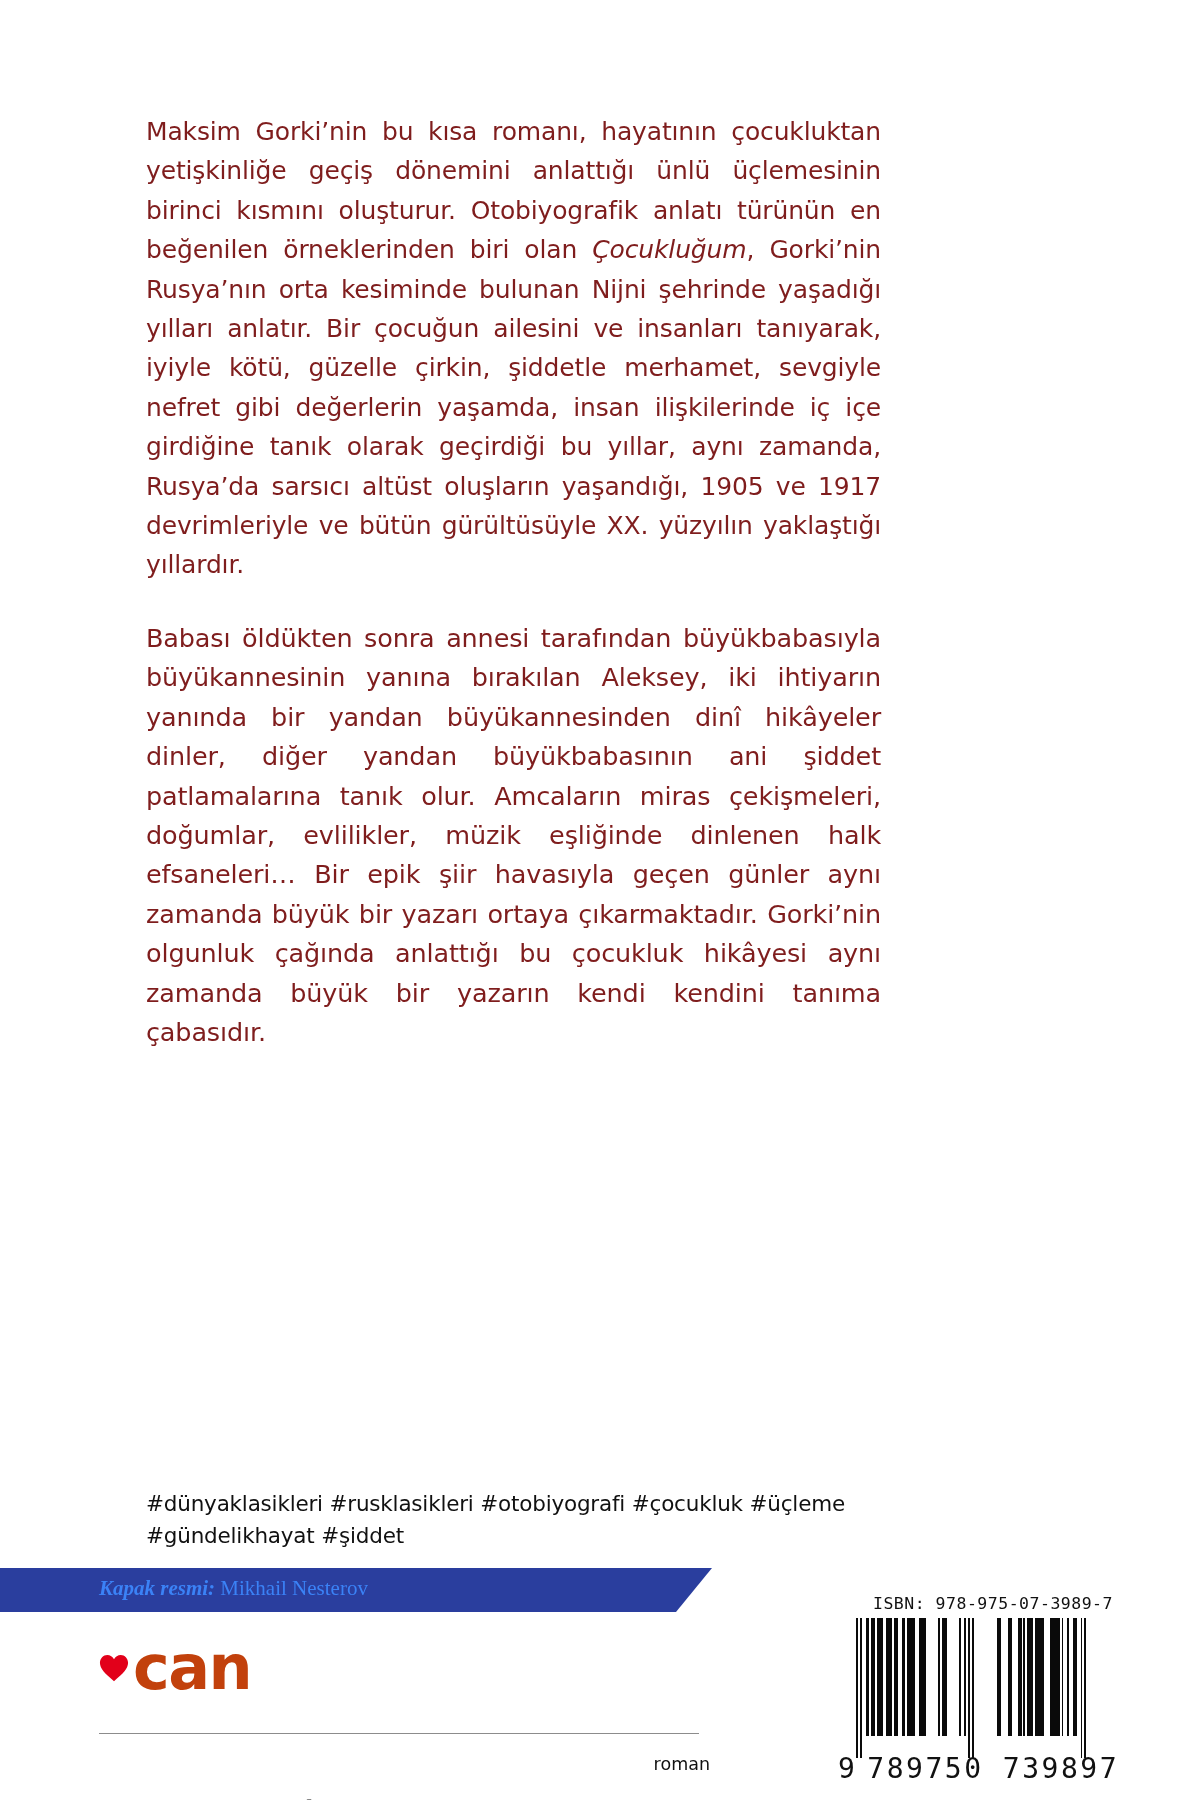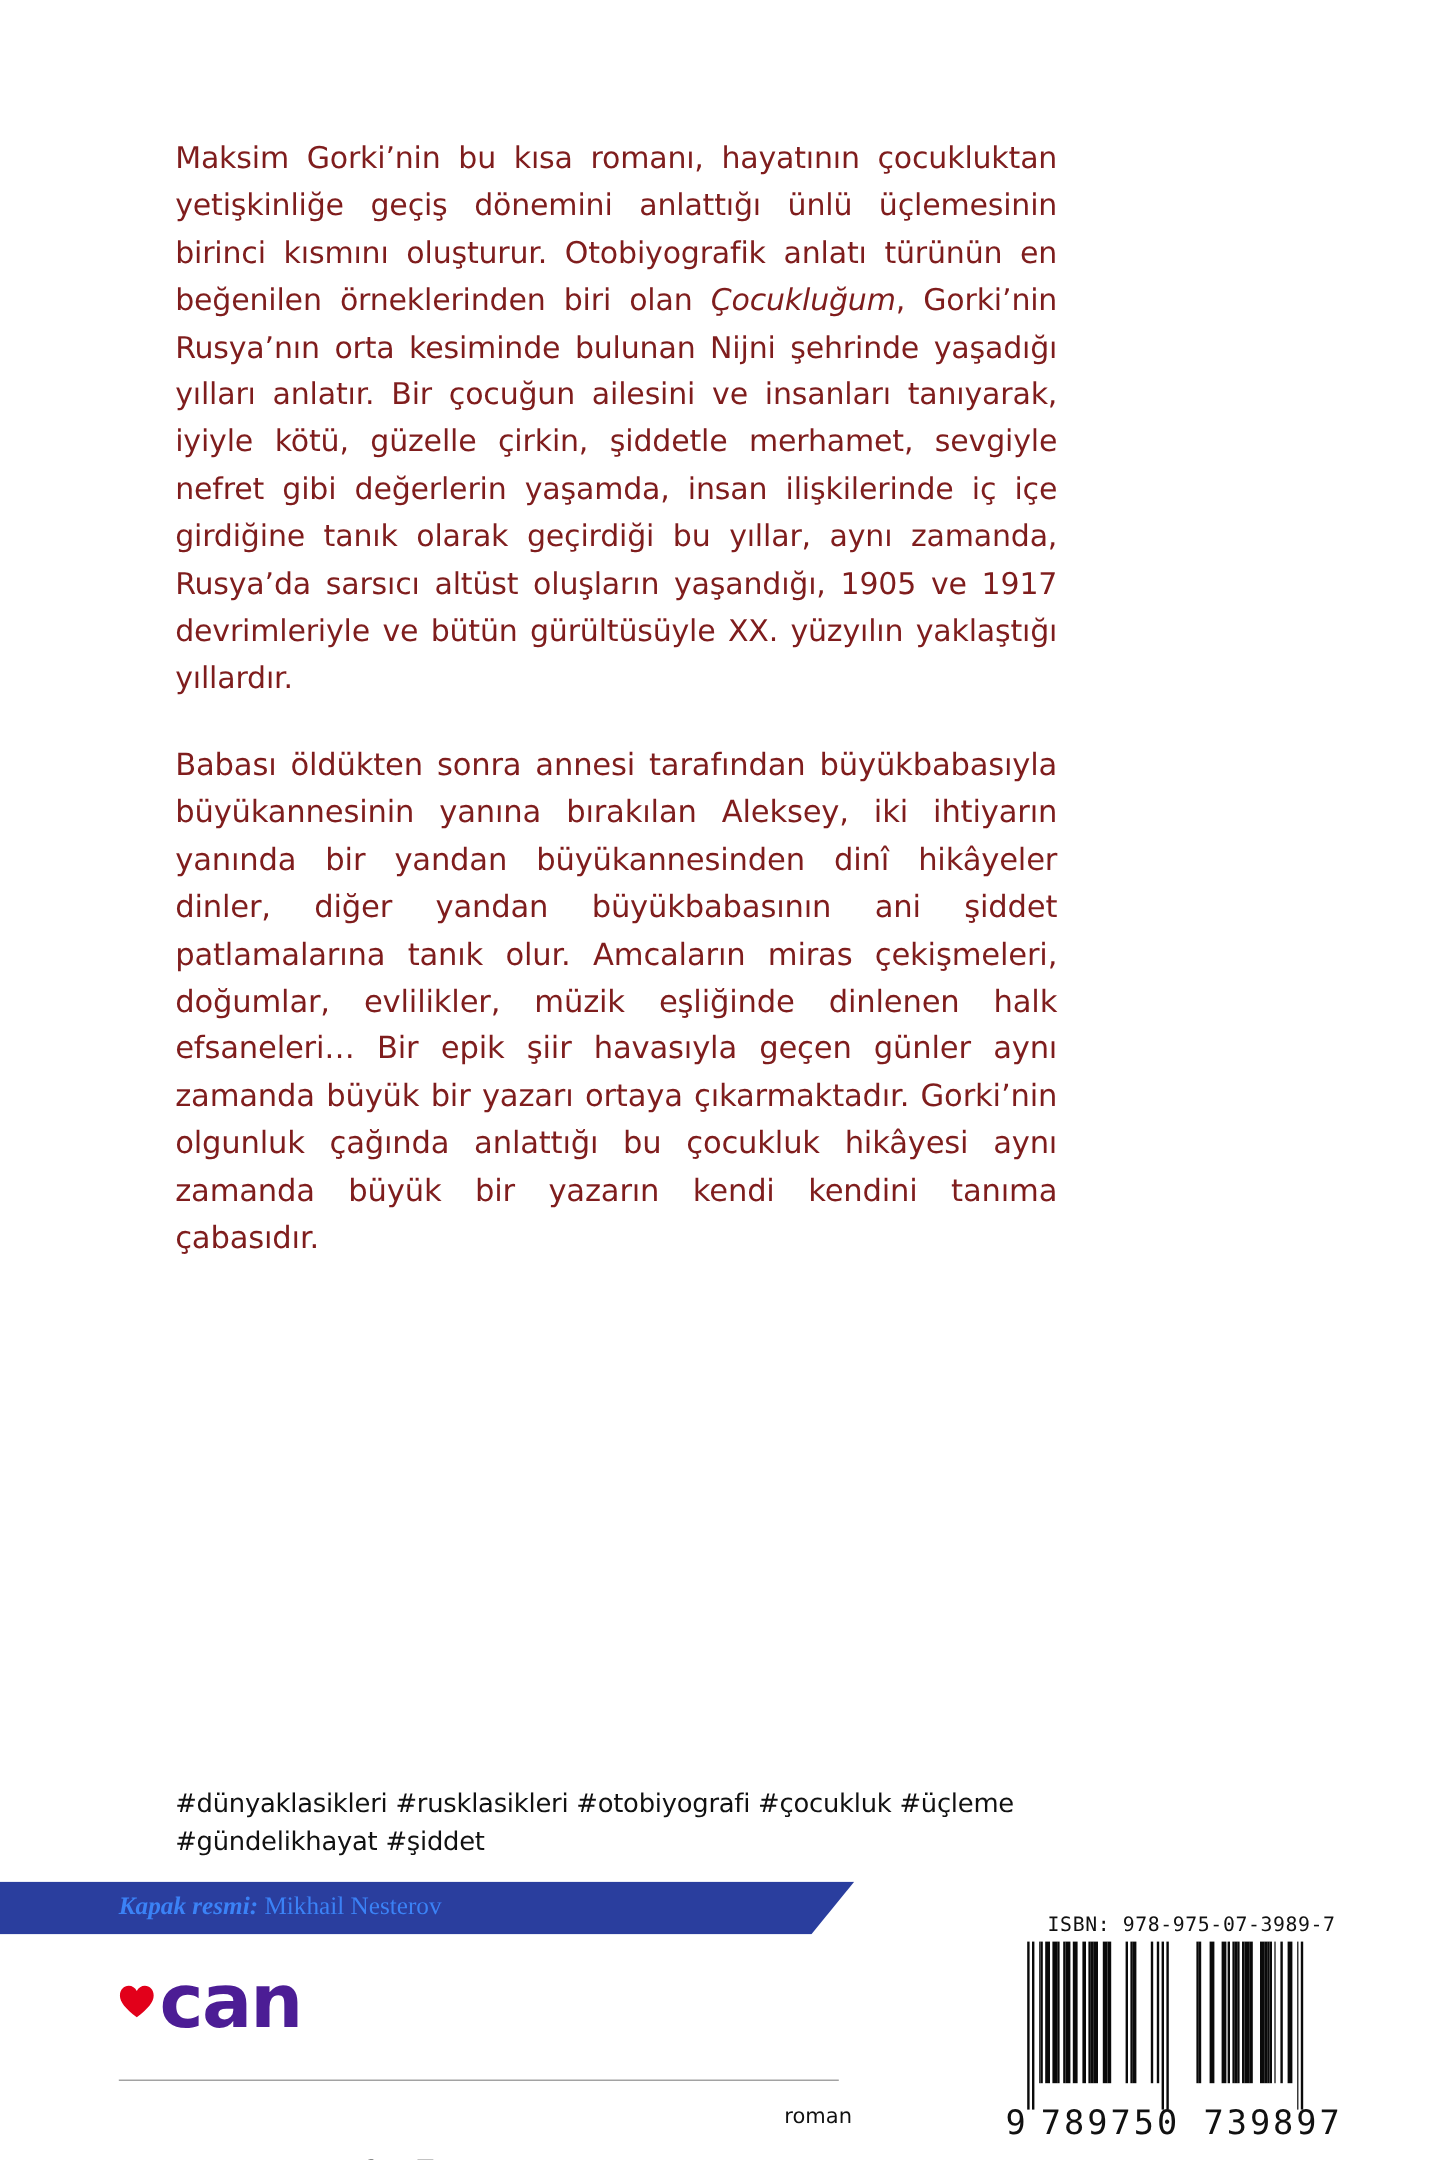--- a/index.html
+++ b/index.html
@@ -105,21 +105,21 @@
     height: 30px;
     margin-right: 4px;
     flex: none;
   }
   .logo-can {
     font-family: "DejaVu Sans", sans-serif;
     font-size: 62px;
     font-weight: bold;
     line-height: 56px;
     letter-spacing: -1.5px;
-    color: #4c1d95;
+    color: #c2410c;
   }
 
   .rule {
     position: absolute;
     left: 99px;
     top: 1733px;
     width: 600px;
     height: 1px;
     background: #8c8c8c;
   }

